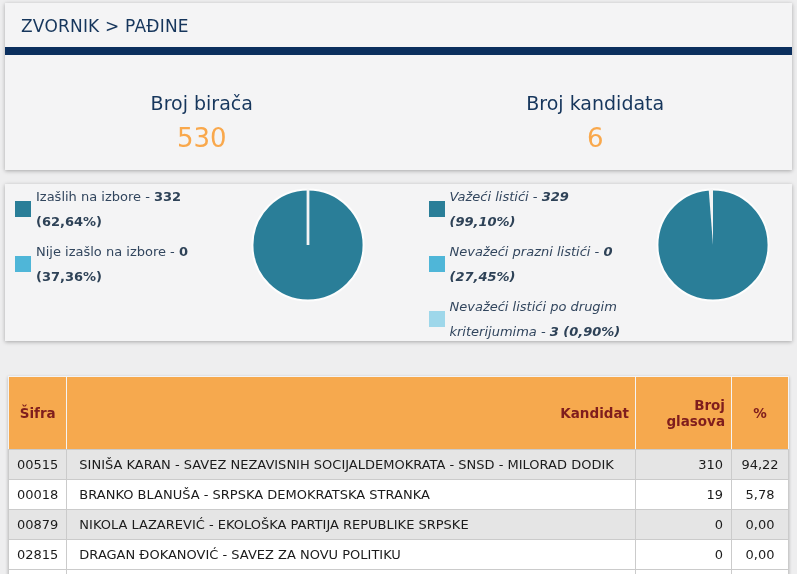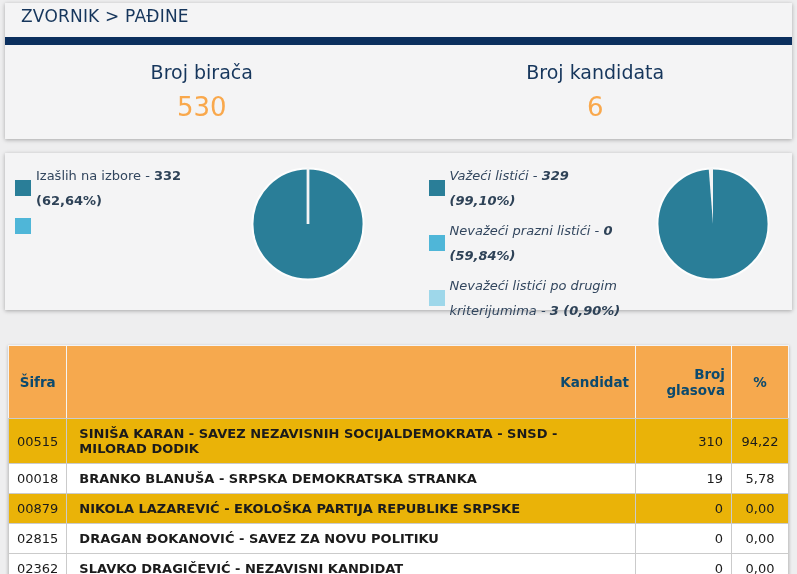--- a/index.html
+++ b/index.html
@@ -10,34 +10,34 @@
     font-family: "DejaVu Sans", "Liberation Sans", sans-serif;
     overflow: hidden;
   }
   .card {
     margin: 0 5px;
     background: #f4f4f5;
     box-shadow: 0 1px 4px rgba(0,0,0,.30);
   }
   
   .card-top { margin-top: 3px; }
-  .title-bar { padding: 3px 16px 11px 16px; }
+  .title-bar { padding: 13px 16px 11px 16px; }
   .breadcrumb {
     color: #16365c; font-size: 17px; letter-spacing: .2px;
     text-decoration: none; cursor: pointer;
   }
   .navy-rule { height: 8px; background: #0b2f5e; }
   .stats { display: flex; padding: 12px 0 17px 0; }
-  .stat { flex: 1; text-align: center; }
+  .stat { flex: 1; text-align: center; margin-top: 21px; }
   .stat-label { color: #16365c; font-size: 19px; margin-top: 4px; }
   .stat-value { color: #f9a84c; font-size: 26px; margin-top: 9px; }
   
   .card-charts {
     margin-top: 14px; height: 157px;
-    display: flex; padding-top: 10px; gap: 40px;
+    display: flex;  gap: 40px;
   }
   .chart-half { flex: 1; display: flex; min-width: 0; }
   .legend { width: 232px; padding-left: 10px; }
   .legend-r { width: 216px; font-style: italic; }
   .legend-item { display: flex; align-items: center; margin-bottom: 5px; }
   .swatch { width: 16px; height: 16px; margin-right: 5px; flex: none; }
   .sw-teal  { background: #2a7e98; }
   .sw-blue  { background: #4fb6d8; }
   .sw-light { background: #9ed7ea; }
   .legend-text {
@@ -48,32 +48,32 @@
   
   .results {
     margin: 35px 8px 0 8px;
     width: 781px;
     border-collapse: collapse;
     background: #fff;
     box-shadow: 0 1px 3px rgba(0,0,0,.25);
     font-size: 13px;
   }
   .results th {
-    background: #f6a94e; color: #0c4a6e;
+    background: #f6a94e; color: #7f1d1d;
     font-size: 13.5px; font-weight: bold;
     padding: 20px 6px; border: 1px solid #f4f4f5;
     border-bottom: 1px solid #cbcbcb;
   }
   .results td {
     padding: 7px 8px; color: #1b1b1b;
     border: 1px solid #cbcbcb;
   }
-  .results tr.alt td { background: #eab308; margin-left: 28px; }
+  .results tr.alt td { background: #e5e5e5; margin-left: 28px; }
   .col-code  { width: 58px;  text-align: center; }
-  .col-name  { text-align: left; padding-left: 12px !important; font-weight: bold; }
+  .col-name  { text-align: left; padding-left: 12px !important; }
   .col-votes { width: 96px;  text-align: right; }
   .col-pct   { width: 57px;  text-align: center; }
 </style>
 </head>
 <body>
 
 <div class="card card-top">
   <div class="title-bar">
     <span class="breadcrumb">ZVORNIK &gt; PAĐINE</span>
   </div>
@@ -93,39 +93,40 @@
 <div class="card card-charts">
 
   <div class="chart-half">
     <div class="legend">
       <div class="legend-item">
         <span class="swatch sw-teal"></span>
         <span class="legend-text"><span>Izašlih na izbore - </span><b>332 (62,64%)</b></span>
       </div>
       <div class="legend-item">
         <span class="swatch sw-blue"></span>
+        <span class="legend-text"><span>Nije izašlo na izbore - </span><b>0</b><br><b>(37,36%)</b></span>
       </div>
     </div>
     <div class="pie-wrap">
       <svg width="118" height="118" viewBox="0 0 120 120">
         <circle cx="60" cy="60" r="56.5" fill="#2a7e98" stroke="#fdfdfd" stroke-width="2"></circle>
         <line x1="60" y1="60" x2="60" y2="2.5" stroke="#f4f4f5" stroke-width="2.8"></line>
       </svg>
     </div>
   </div>
 
   <div class="chart-half">
     <div class="legend legend-r">
       <div class="legend-item">
         <span class="swatch sw-teal"></span>
         <span class="legend-text"><span>Važeći listići - </span><b>329 (99,10%)</b></span>
       </div>
       <div class="legend-item">
         <span class="swatch sw-blue"></span>
-        <span class="legend-text"><span>Nevažeći prazni listići - </span><b>0</b><br><b>(59,84%)</b></span>
+        <span class="legend-text"><span>Nevažeći prazni listići - </span><b>0</b><br><b>(27,45%)</b></span>
       </div>
       <div class="legend-item">
         <span class="swatch sw-light"></span>
         <span class="legend-text"><span>Nevažeći listići po drugim</span><br><span>kriterijumima - </span><b>3 (0,90%)</b></span>
       </div>
     </div>
     <div class="pie-wrap">
       <svg width="118" height="118" viewBox="0 0 120 120">
         <circle cx="60" cy="60" r="56.5" fill="#2a7e98" stroke="#fdfdfd" stroke-width="2"></circle>
         <polygon points="60,60 55.6,3.6 60.0,3.0" fill="#f4f4f5"></polygon>

